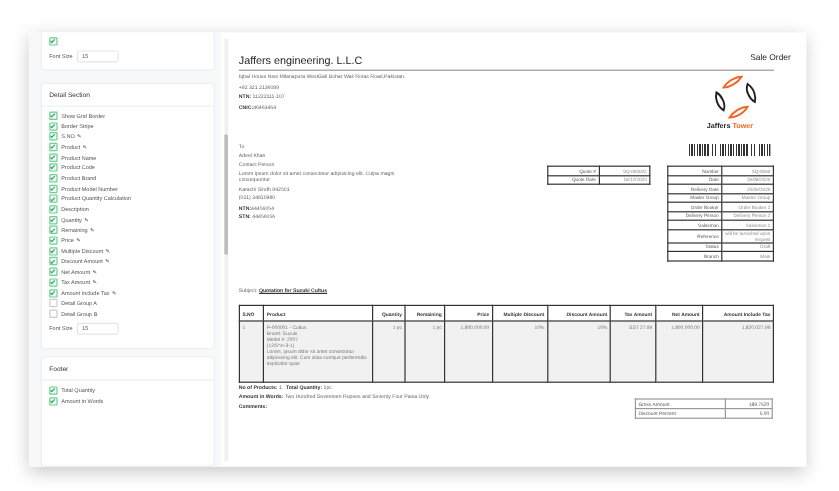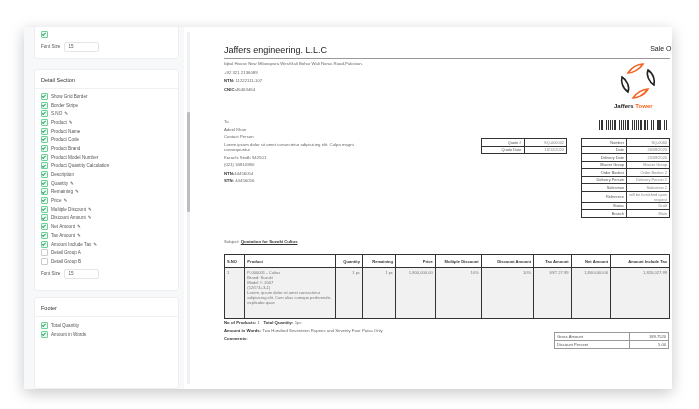--- a/index.html
+++ b/index.html
@@ -15,21 +15,21 @@
   .cb { width:5px; height:5px; border:0.6px solid #6fcf97; border-radius:1px; margin-right:3px; position:relative; background:#eefaf3; flex:none;}
   .cb.on::after { content:""; position:absolute; left:1.3px; top:0.2px; width:1.3px; height:2.6px;
       border:solid #3aa76d; border-width:0 0.7px 0.7px 0; transform:rotate(45deg); }
   .cb.off { border-color:#ccc; background:#fff; }
   .pencil { font-size:4.5px; margin-left:2px; color:#333; }
   .fontsize { display:flex; align-items:center; font-size:4.6px; color:#555; padding:3px 6px; }
   .fontsize .inp { width:30px; height:8px; border:1px solid #e3e5ea; border-radius:2px; margin-left:4px; font-size:4.6px; padding-left:3px; line-height:8px; }
   .scrollbar { position:absolute; left:163px; top:5px; width:3px; height:352px; background:#f0f0f0; }
   .scrollthumb { position:absolute; left:0; top:80px; width:3px; height:100px; background:#bdbdbd; border-radius:1px; }
   
-  .doc { position:absolute; left:200px; top:0; width:460px; height:100%; font-size:4.3px; color:#555; }
+  .doc { position:absolute; left:175px; top:0; width:460px; height:100%; font-size:4.3px; color:#555; }
   .company { position:absolute; left:0; top:18px; font-size:9px; color:#222; }
   .doctype { position:absolute; right:0; top:18px; font-size:7px; color:#222; }
   .hline { position:absolute; left:0; top:31px; width:446px; height:1px; background:#999; }
   .small { position:absolute; font-size:4.3px; color:#666; line-height:8.5px; }
   .small b { color:#333; }
   .logo { position:absolute; left:394px; top:34px; width:40px; height:40px; }
   .logo-text { position:absolute; left:390px; top:76px; font-size:6px; font-weight:bold; color:#222; }
   .logo-text span { color:#f26522; }
   .barcode { position:absolute; left:375px; top:93px; width:68px; height:10px;
      background:repeating-linear-gradient(90deg,#333 0 1px,#fff 1px 2px,#333 2px 3.5px,#fff 3.5px 4.5px,#333 4.5px 5px,#fff 5px 6.5px); }

